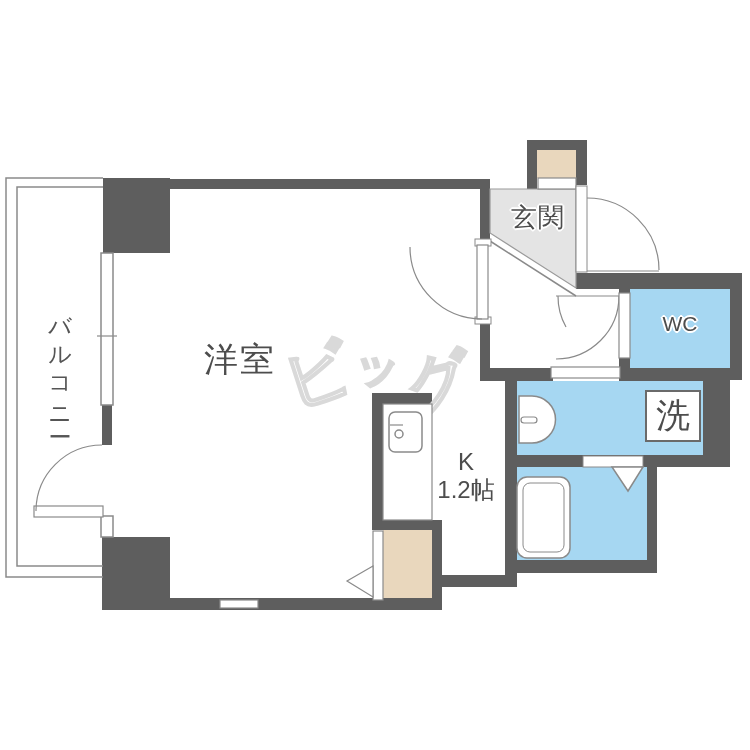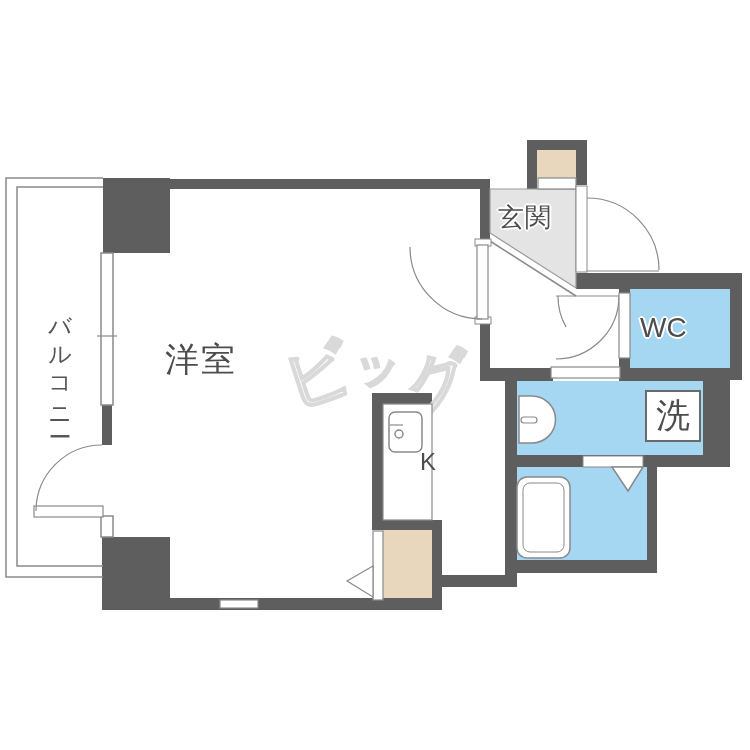--- a/index.html
+++ b/index.html
@@ -6,21 +6,21 @@
   #plan{
     position:relative;width:750px;height:750px;background:#ffffff;overflow:hidden;
     font-family:"Liberation Sans","DejaVu Sans",sans-serif;
   }
   .wall{position:absolute;background:var(--wall,#5e5e5e);}
   .room{position:absolute;}
   .blue{background:var(--water,#a6d7f2);}
   .beige{background:var(--storage,#e9d7bd);}
   .label{
     position:absolute;color:var(--text,#4d4d4d);z-index:6;
-    text-align:left;line-height:1.15;white-space:nowrap;
+    text-align:center;line-height:1.15;white-space:nowrap;
   }
   .halo{
     text-shadow:-2px 0 0 #fff,2px 0 0 #fff,0 -2px 0 #fff,0 2px 0 #fff,
                 -1px -1px 0 #fff,1px 1px 0 #fff,-1px 1px 0 #fff,1px -1px 0 #fff;
   }
   .vtext{
     writing-mode:vertical-rl;text-orientation:upright;
     letter-spacing:5px;color:#555;
   }
   #svg-overlay{position:absolute;left:0;top:0;z-index:4;}
@@ -136,23 +136,24 @@
   </svg>
 
   <div class="label" style="left:165px;top:340px;width:150px;font-size:34px;letter-spacing:2px">
     <div>洋室</div>
   </div>
 
   <div class="label vtext" style="left:47px;top:300px;font-size:23px">バルコニー</div>
 
   <div class="label halo" style="left:498px;top:203px;width:80px;font-size:26px;letter-spacing:1px">玄関</div>
 
-  <div class="label halo" style="left:640px;top:312px;width:80px;font-size:28px">WC</div>
+  <div class="label halo" style="left:640px;top:312px;width:80px;font-size:21px">WC</div>
 
   <div id="laundry-box">
     <span>洗</span>
   </div>
 
   <div class="label" style="left:420px;top:448px;width:92px;font-size:24px">
     <div>K</div>
+    <div>1.2帖</div>
   </div>
 
 </div>
 
 </body></html>

